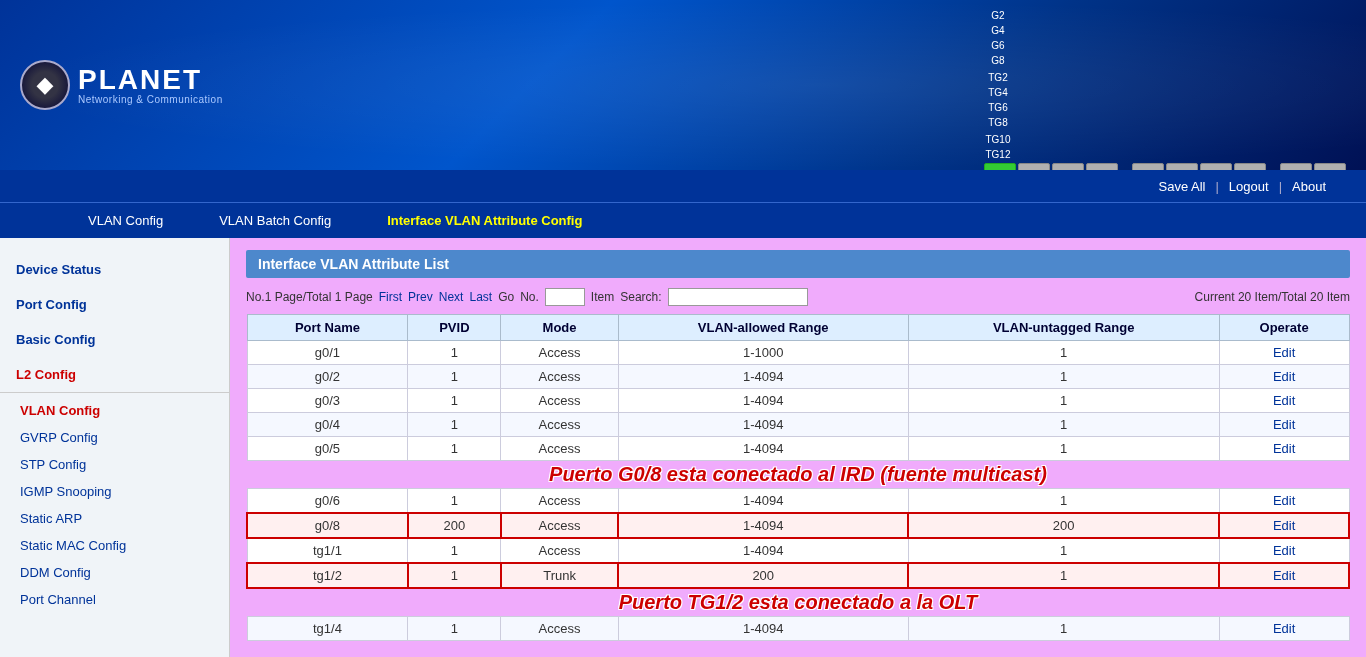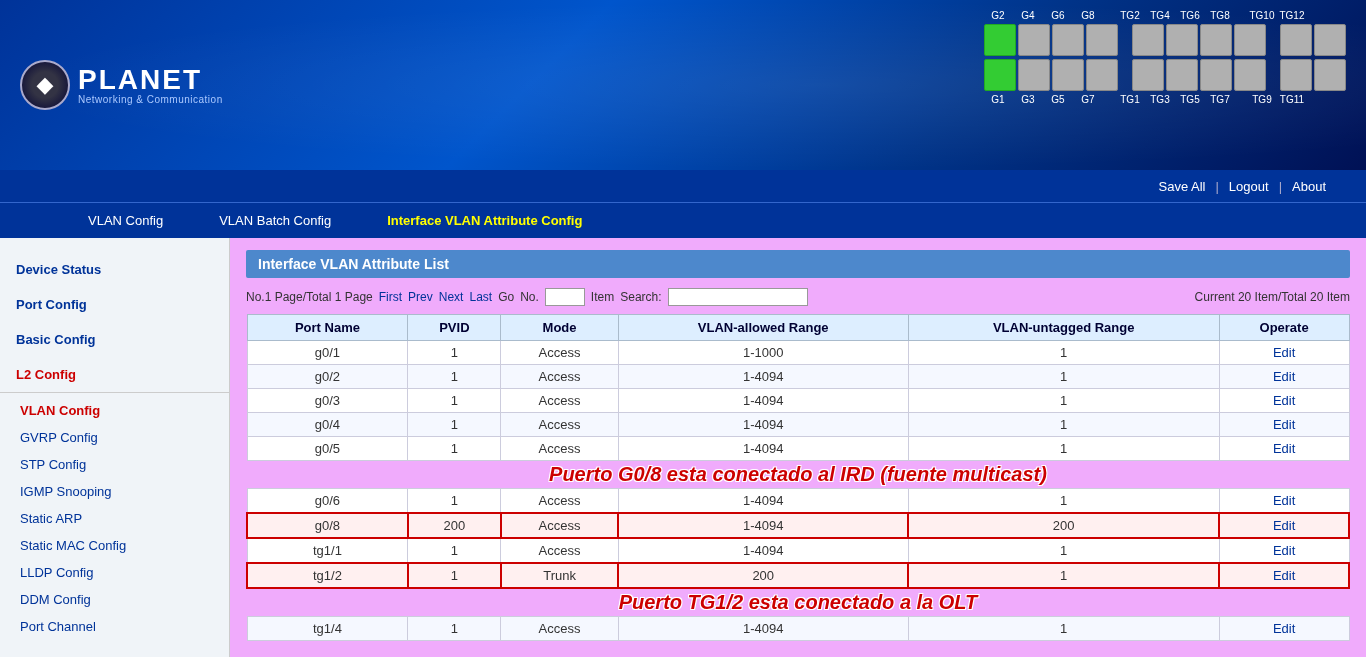--- a/index.html
+++ b/index.html
@@ -293,21 +293,21 @@
   <div class="logo-area">
     <div class="logo-circle">◆</div>
     <div class="logo-text">
       <span class="logo-planet">PLANET</span>
       <span class="logo-sub">Networking &amp; Communication</span>
     </div>
   </div>
 
   <div class="port-diagram">
 
-    <div class="port-labels-row" style="padding-left:0;">
+    <div class="port-labels-row" style="padding-left:0;flex-direction:column;">
       <div class="port-label">G2</div>
       <div class="port-label">G4</div>
       <div class="port-label">G6</div>
       <div class="port-label">G8</div>
       <div class="port-group-gap"></div>
       <div class="port-label">TG2</div>
       <div class="port-label">TG4</div>
       <div class="port-label">TG6</div>
       <div class="port-label">TG8</div>
       <div class="port-group-gap"></div>
@@ -386,21 +386,20 @@
     <div class="sidebar-item section-header">Port Config</div>
     <div class="sidebar-item section-header">Basic Config</div>
     <div class="sidebar-item section-header active">L2 Config</div>
     <div class="sidebar-divider"></div>
     <div class="sidebar-item sub-item active">VLAN Config</div>
     <div class="sidebar-item sub-item">GVRP Config</div>
     <div class="sidebar-item sub-item">STP Config</div>
     <div class="sidebar-item sub-item">IGMP Snooping</div>
     <div class="sidebar-item sub-item">Static ARP</div>
     <div class="sidebar-item sub-item">Static MAC Config</div>
-    <div class="sidebar-item sub-item">LLDP Config</div>
     <div class="sidebar-item sub-item">DDM Config</div>
     <div class="sidebar-item sub-item">Port Channel</div>
   </div>
 
   <div class="content">
     <div class="section-title">Interface VLAN Attribute List</div>
 
     <div class="pagination-bar">
       <span>No.1 Page/Total 1 Page</span>
       <a>First</a>

